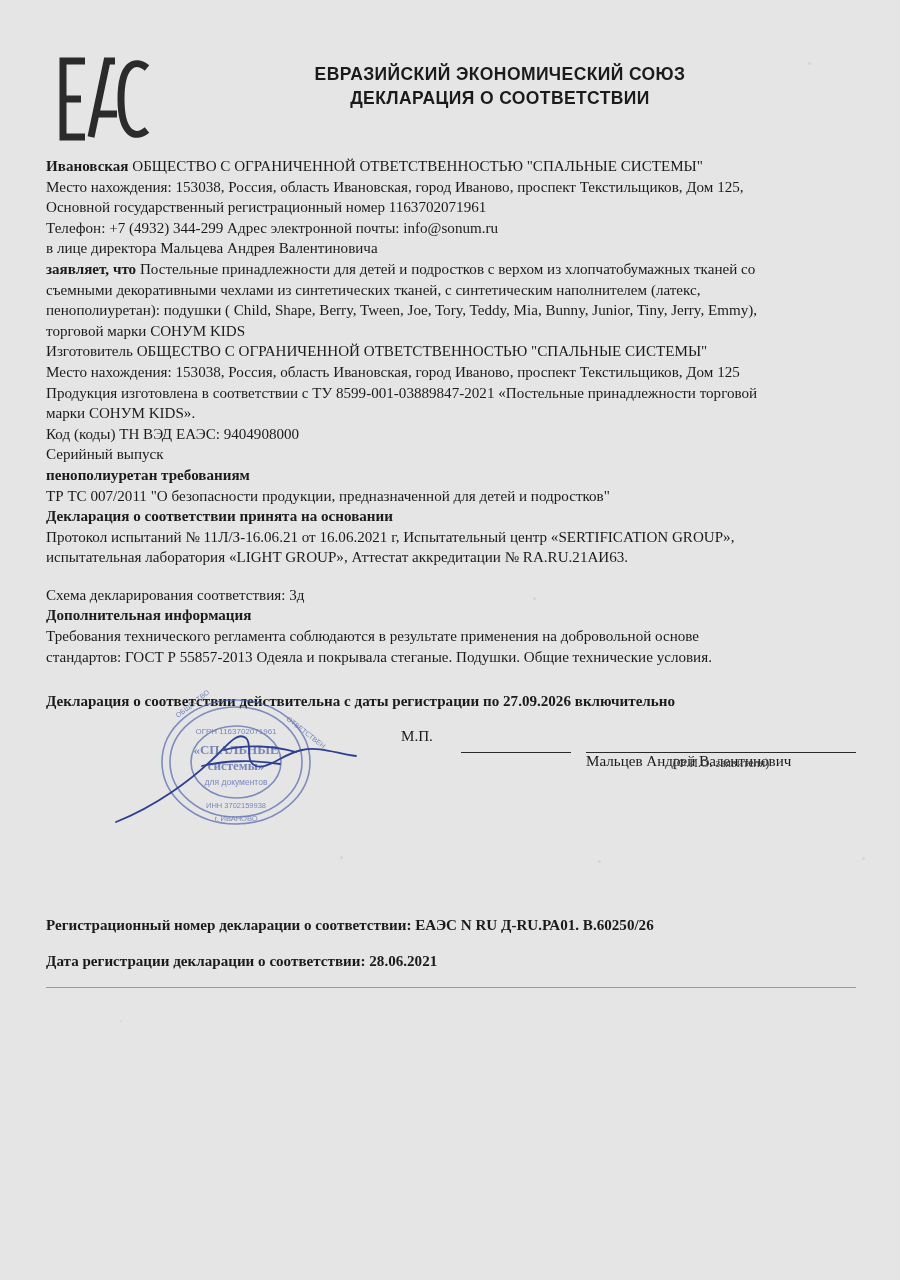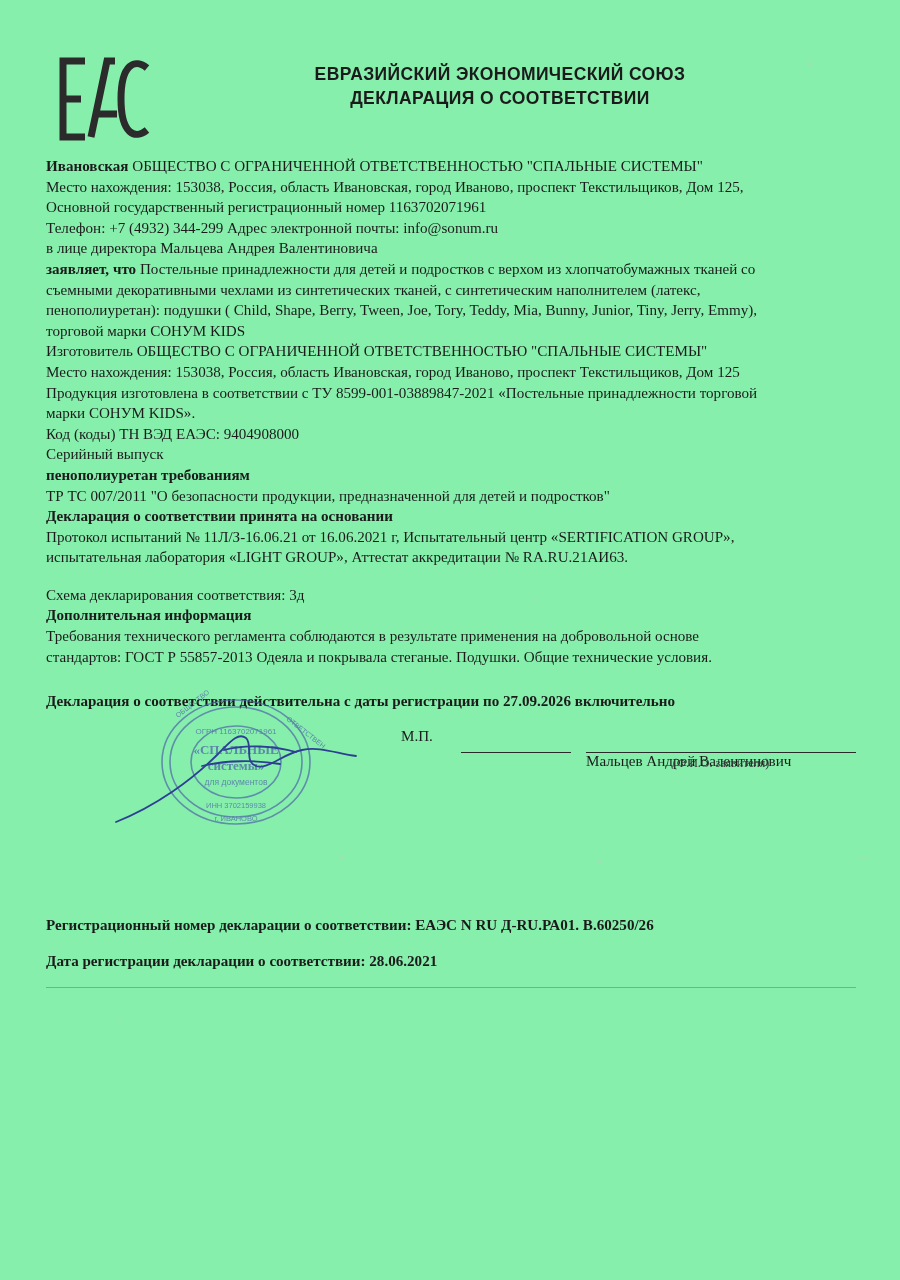--- a/index.html
+++ b/index.html
@@ -12,21 +12,21 @@
     height: 1280px;
     position: relative;
     font-family: "Liberation Serif", "DejaVu Serif", serif;
     color: #1b1b1b;
     overflow: hidden;
   }
 
   .page {
     position: absolute;
     inset: 0;
-    background: #86efac;
+    background: #e5e5e5;
   }
 
   
   .header {
     position: absolute;
     top: 48px;
     left: 0;
     width: 900px;
     height: 100px;
   }

